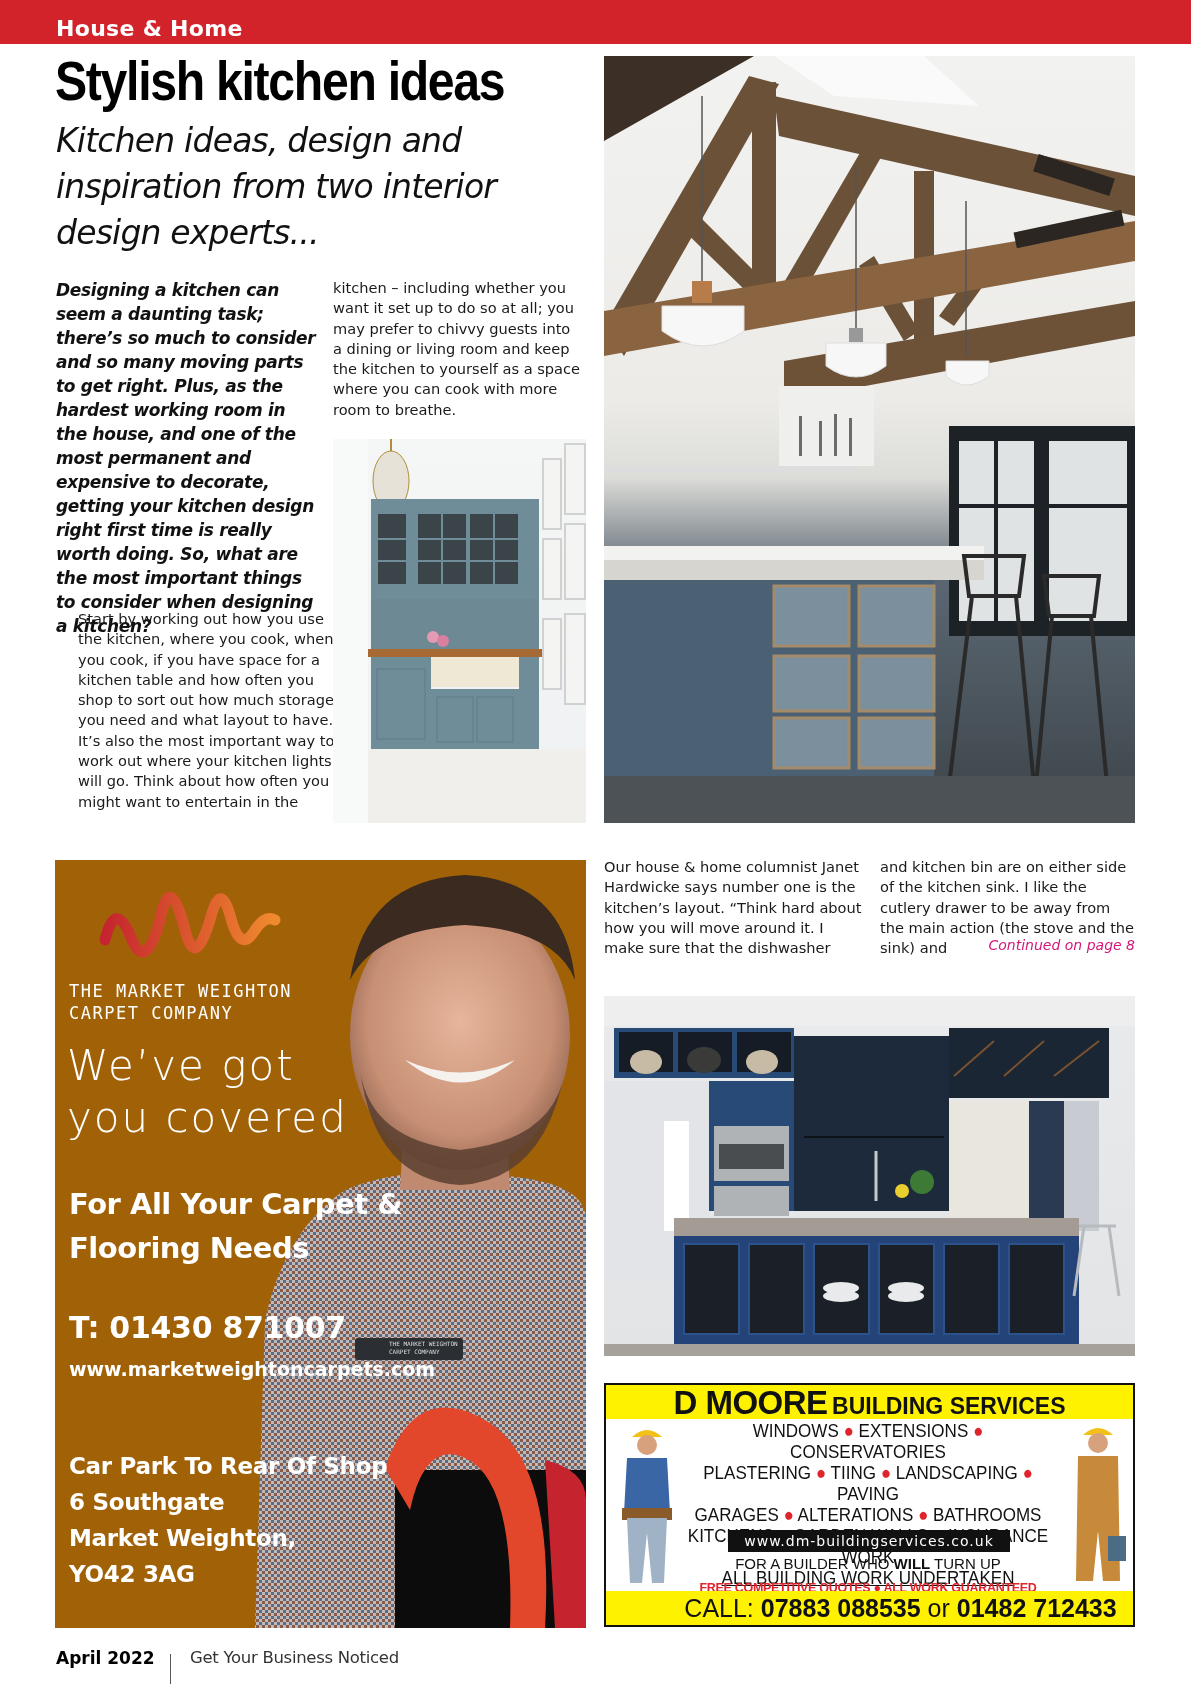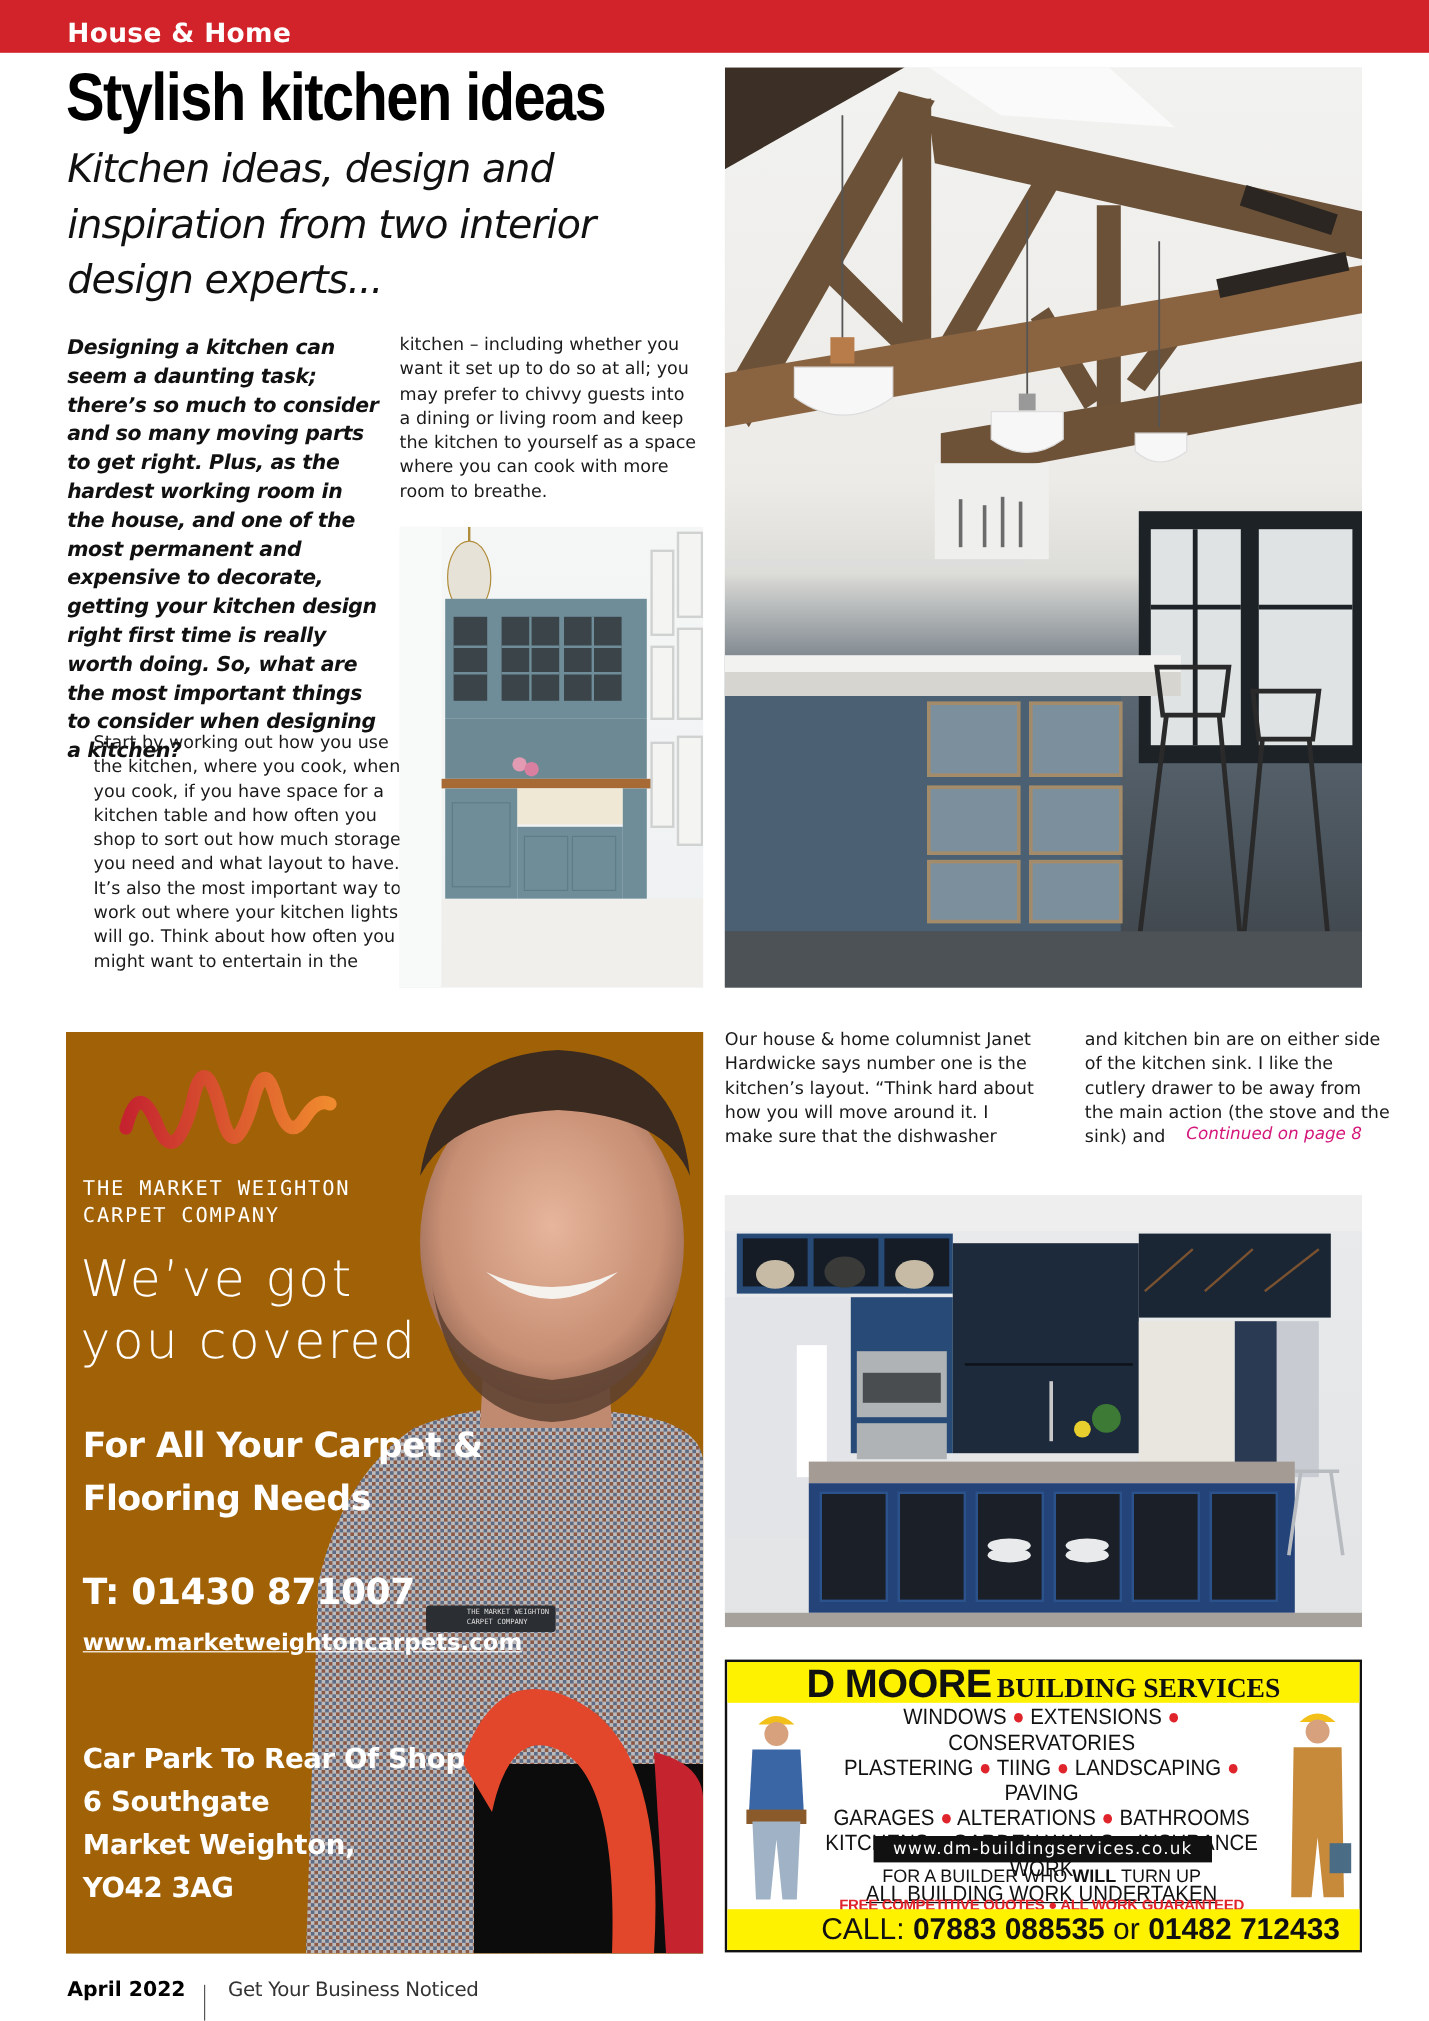--- a/index.html
+++ b/index.html
@@ -10,21 +10,21 @@
     .section-label { position: absolute; left: 56px; top: 16px; font-family: "DejaVu Sans", sans-serif; font-weight: bold; font-size: 22px; color: #fff; letter-spacing: 0.3px; }
 
     .headline { position: absolute; left: 55px; top: 52px; font-family: "Liberation Sans", sans-serif; font-weight: bold; font-size: 56px; letter-spacing: -1.5px; transform: scaleX(0.86); transform-origin: left top; color: #000; white-space: nowrap; line-height: 1.05; }
     .standfirst { position: absolute; left: 56px; top: 118px; width: 500px; font-family: "DejaVu Sans", sans-serif; font-style: italic; font-size: 33px; line-height: 46px; color: #111; letter-spacing: -0.8px; }
 
     .col { position: absolute; font-family: "DejaVu Sans", sans-serif; font-size: 14.6px; line-height: 20.3px; color: #1a1a1a; }
     .intro { position: absolute; left: 56px; top: 278px; width: 262px; font-family: "DejaVu Sans", sans-serif; font-style: italic; font-weight: bold; font-size: 17px; line-height: 24px; color: #111; letter-spacing: -0.3px; }
     .body1 { left: 56px; top: 609px; width: 262px; margin-left: 22px; }
     .body2 { left: 333px; top: 278px; width: 248px; }
     .body3 { left: 604px; top: 857px; width: 260px; }
-    .body4 { left: 904px; top: 857px; width: 255px; }
+    .body4 { left: 880px; top: 857px; width: 255px; }
     .continued { position: absolute; left: 880px; top: 937px; width: 255px; text-align: right; font-family: "DejaVu Sans", sans-serif; font-style: italic; font-size: 14px; color: #d4177a; }
 
     .photo { position: absolute; overflow: hidden; }
     .photo-rafters { left: 604px; top: 56px; width: 531px; height: 767px; background: linear-gradient(180deg, #f2f2f0 0%, #ecebe8 45%, #dcdcd8 55%, #5a6672 68%, #4f5a63 80%, #3d4348 100%); }
     .photo-pantry { left: 333px; top: 439px; width: 253px; height: 384px; background: linear-gradient(180deg, #f5f6f6 0%, #eef1f2 100%); }
     .photo-navy { left: 604px; top: 996px; width: 531px; height: 360px; background: linear-gradient(180deg, #e9eaeb 0%, #e3e4e6 100%); }
 
     .ad-carpet { position: absolute; left: 55px; top: 860px; width: 531px; height: 768px; background: #a16207; overflow: hidden; }
     .ad-dmoore { position: absolute; left: 604px; top: 1383px; width: 531px; height: 244px; border: 2px solid #111; background: #fff; overflow: hidden; }
 
@@ -280,37 +280,37 @@
   </div>
   <div style="position:absolute;left:12px;top:180px;font-family:'DejaVu Sans',sans-serif;font-weight:300;font-size:42px;letter-spacing:2px;color:#fff;line-height:52px;">
     <div>We’ve got</div>
     <div>you covered</div>
   </div>
   <div style="position:absolute;left:14px;top:322px;font-family:'DejaVu Sans',sans-serif;font-weight:bold;font-size:29px;color:#fff;line-height:44px;letter-spacing:-0.5px;">
     <div>For All Your Carpet &amp;</div>
     <div>Flooring Needs</div>
   </div>
   <a style="position:absolute;left:14px;top:450px;font-family:'DejaVu Sans',sans-serif;font-weight:bold;font-size:30px;color:#fff;letter-spacing:-0.3px;">T: 01430 871007</a>
-  <a style="position:absolute;left:14px;top:498px;font-family:'DejaVu Sans',sans-serif;font-weight:bold;font-size:19px;color:#fff;text-decoration:underline;">www.marketweightoncarpets.com</a>
+  <a style="position:absolute;left:14px;top:498px;font-family:'DejaVu Sans',sans-serif;font-weight:bold;font-size:19px;color:#fff;">www.marketweightoncarpets.com</a>
   <div style="position:absolute;left:304px;top:480px;font-family:'DejaVu Sans Mono',monospace;font-size:6px;color:#ddd;line-height:8px;padding-left:30px;">
     <div>THE MARKET WEIGHTON</div>
     <div>CARPET COMPANY</div>
   </div>
   <div style="position:absolute;left:14px;top:588px;font-family:'DejaVu Sans',sans-serif;font-weight:bold;font-size:23px;color:#fff;line-height:36px;letter-spacing:-0.3px;">
     <div>Car Park To Rear Of Shop</div>
     <div>6 Southgate</div>
     <div>Market Weighton,</div>
     <div>YO42 3AG</div>
   </div>
 </div>
 
 <div class="ad-dmoore">
   <div style="position:absolute;left:0;top:0;width:527px;height:34px;background:#fff200;text-align:center;line-height:36px;">
     <span style="font-family:'Liberation Sans',sans-serif;font-weight:bold;font-size:33px;letter-spacing:-0.5px;">D MOORE</span>
-    <span style="font-family:Liberation Serif, serif;font-weight:bold;font-size:23px;">BUILDING SERVICES</span>
+    <span style="font-family:Liberation Sans, sans-serif;font-weight:bold;font-size:23px;">BUILDING SERVICES</span>
   </div>
 
   <svg width="70" height="170" viewBox="0 0 70 170" style="position:absolute;left:6px;top:38px;">
     <path d="M20 14 Q35 0 50 14 Z" fill="#f2c019"></path>
     <circle cx="35" cy="22" r="10" fill="#d8a17e"></circle>
     <path d="M15 35 L55 35 L58 90 L12 90 Z" fill="#3a66a5"></path>
     <rect x="10" y="85" width="50" height="12" fill="#8a5a2b"></rect>
     <path d="M15 95 L55 95 L52 160 L40 160 L35 110 L30 160 L18 160 Z" fill="#9fb2c6"></path>
   </svg>
   <svg width="60" height="170" viewBox="0 0 60 170" style="position:absolute;left:462px;top:36px;">

